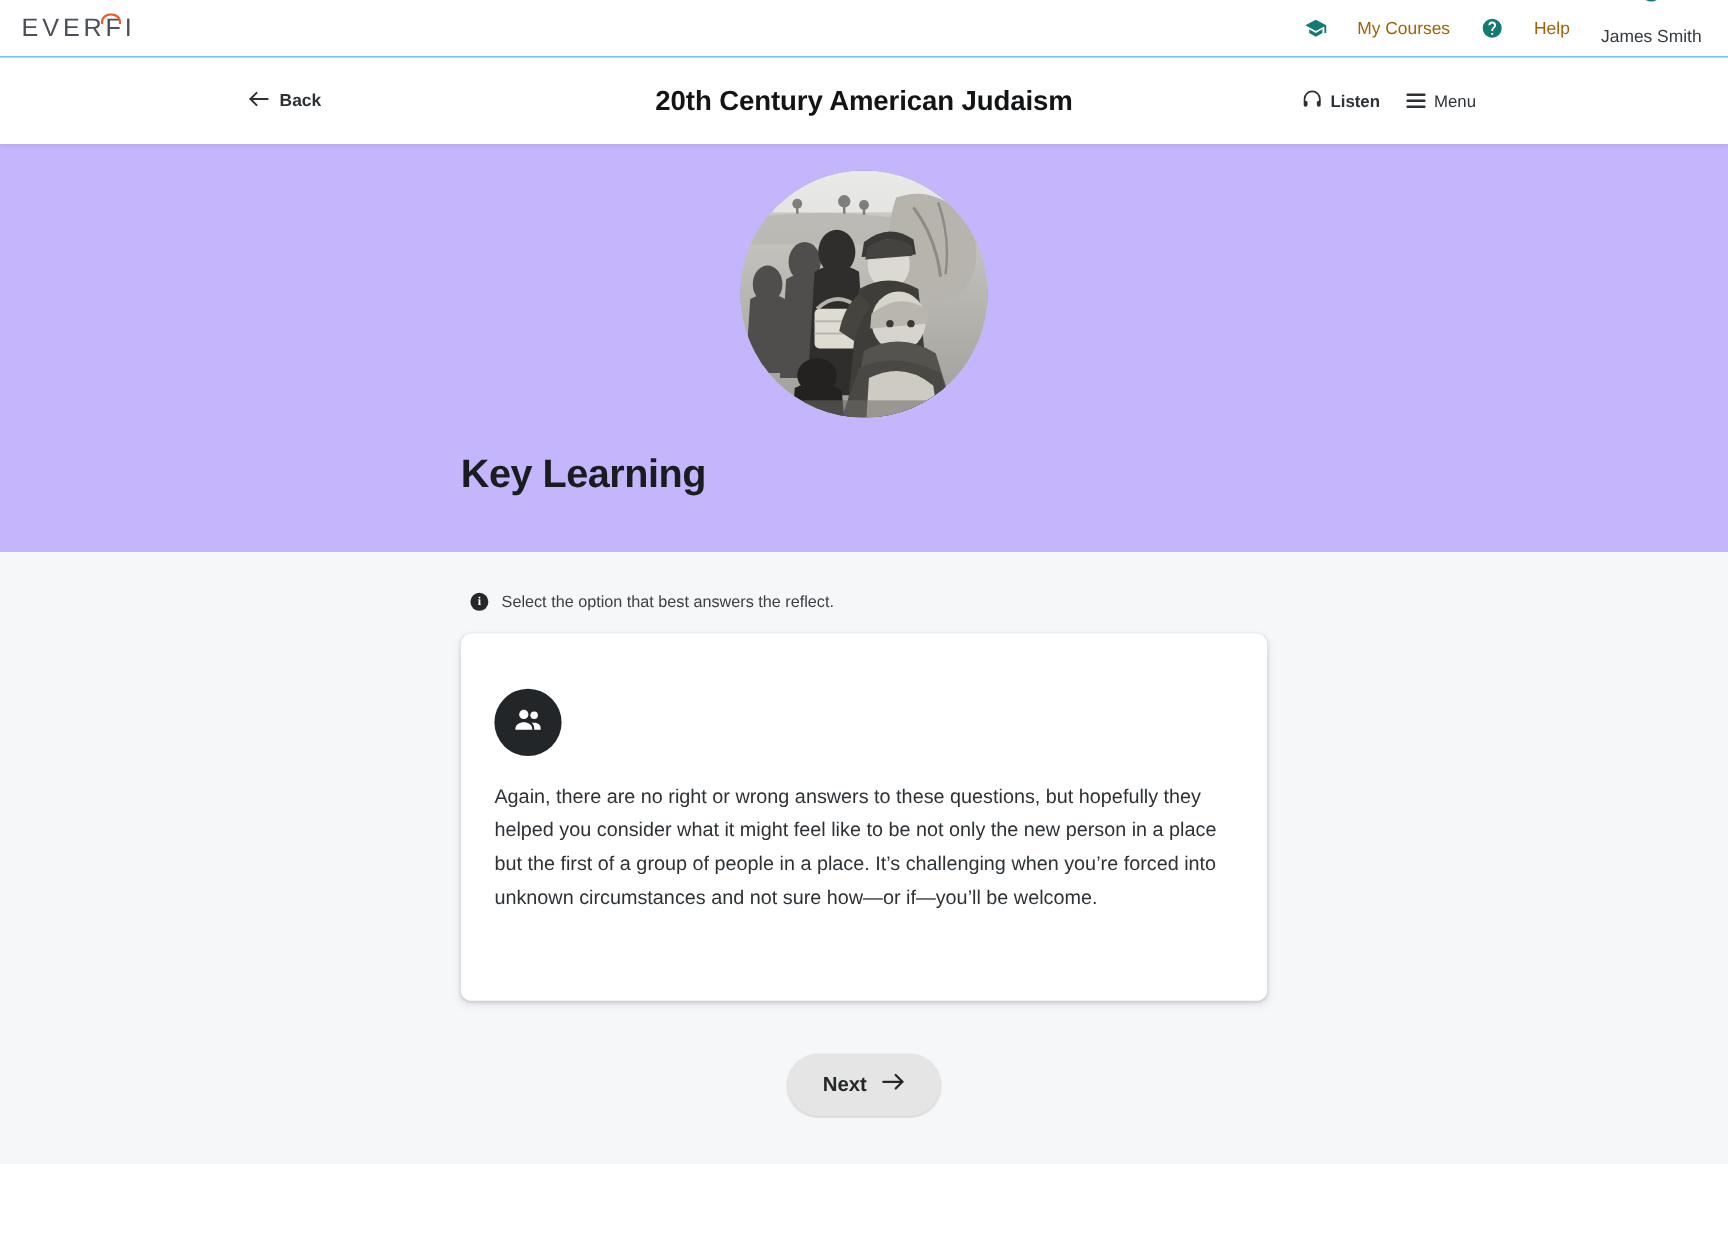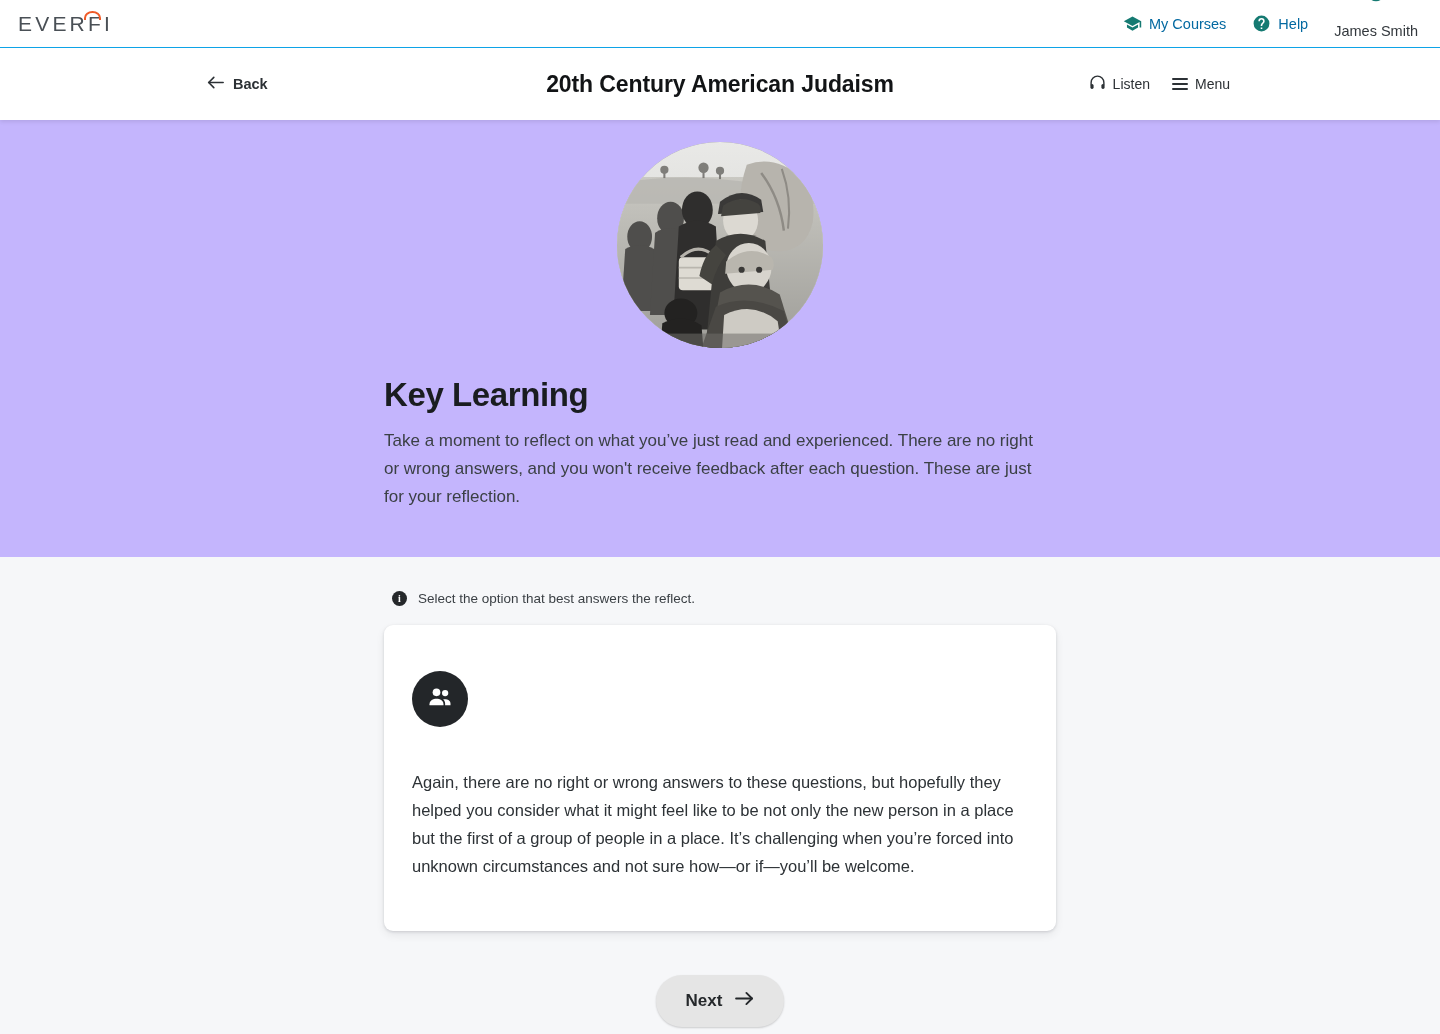--- a/index.html
+++ b/index.html
@@ -47,23 +47,23 @@
 
   .top-nav {
     margin-left: auto;
     display: flex;
     align-items: center;
     gap: 26px;
   }
   .top-nav-item {
     display: flex;
     align-items: center;
-    gap: 7px;
+    gap: 25px;
     font-size: 14.5px;
-    color: #0369a1;
+    color: #a16207;
     cursor: pointer;
     white-space: nowrap;
   }
   .top-nav-item.user { color: #33383d; gap: 20px; flex-direction: column; }
   .top-nav-item svg { display: block; flex: none; }
   .chev {
     width: 0; height: 0;
     border-left: 5px solid transparent;
     border-right: 5px solid transparent;
     border-top: 6px solid #3a4045;
@@ -109,21 +109,21 @@
     margin-right: 186px;
   }
   .tool {
     display: flex;
     align-items: center;
     gap: 7px;
     font-size: 14px;
     color: #2c3135;
     cursor: pointer;
   }
-  .tool.listen { font-weight: normal; }
+  .tool.listen { font-weight: bold; }
   .hamburger { display: flex; flex-direction: column; gap: 3px; width: 16px; }
   .hamburger i { display: block; height: 2px; background: #2c3135; border-radius: 1px; }
 
   
   .hero {
     background: #c4b5fd;
     padding-top: 22px;
     padding-bottom: 46px;
   }
   .hero-img-wrap { display: flex; justify-content: center; }
@@ -196,21 +196,21 @@
     padding: 46px 28px 40px 28px;
     min-height: 306px;
   }
   .q-badge {
     width: 56px; height: 56px;
     border-radius: 50%;
     background: #232629;
     display: flex; align-items: center; justify-content: center;
   }
   .q-text {
-    margin-top: 41px;
+    margin-top: 20px;
     font-size: 16.5px;
     line-height: 28px;
     color: #2d3236;
     width: 625px;
   }
 
   .next-wrap {
     display: flex;
     justify-content: center;
     margin-top: 44px;
@@ -384,21 +384,20 @@
           <ellipse cx="62" cy="166" rx="16" ry="14"></ellipse>
           <path d="M44 176 q20 -10 38 2 l2 24 -42 0 z"></path>
         </g>
         <rect y="186" width="200" height="14" fill="#6f6e69" opacity="0.55"></rect>
       </svg>
     </div>
   </div>
 
   <div class="content-col">
     <h1 class="key-heading">Key Learning</h1>
-    <p class="key-body">Take a moment to reflect on what you’ve just read and experienced. There are no right or wrong answers, and you won't receive feedback after each question. These are just for your reflection.</p>
   </div>
 </div>
 
 <div class="q-section">
 
   <div class="instruction">
     <span class="info-icon">i</span>
     <span>Select the option that best answers the reflect.</span>
   </div>
 

